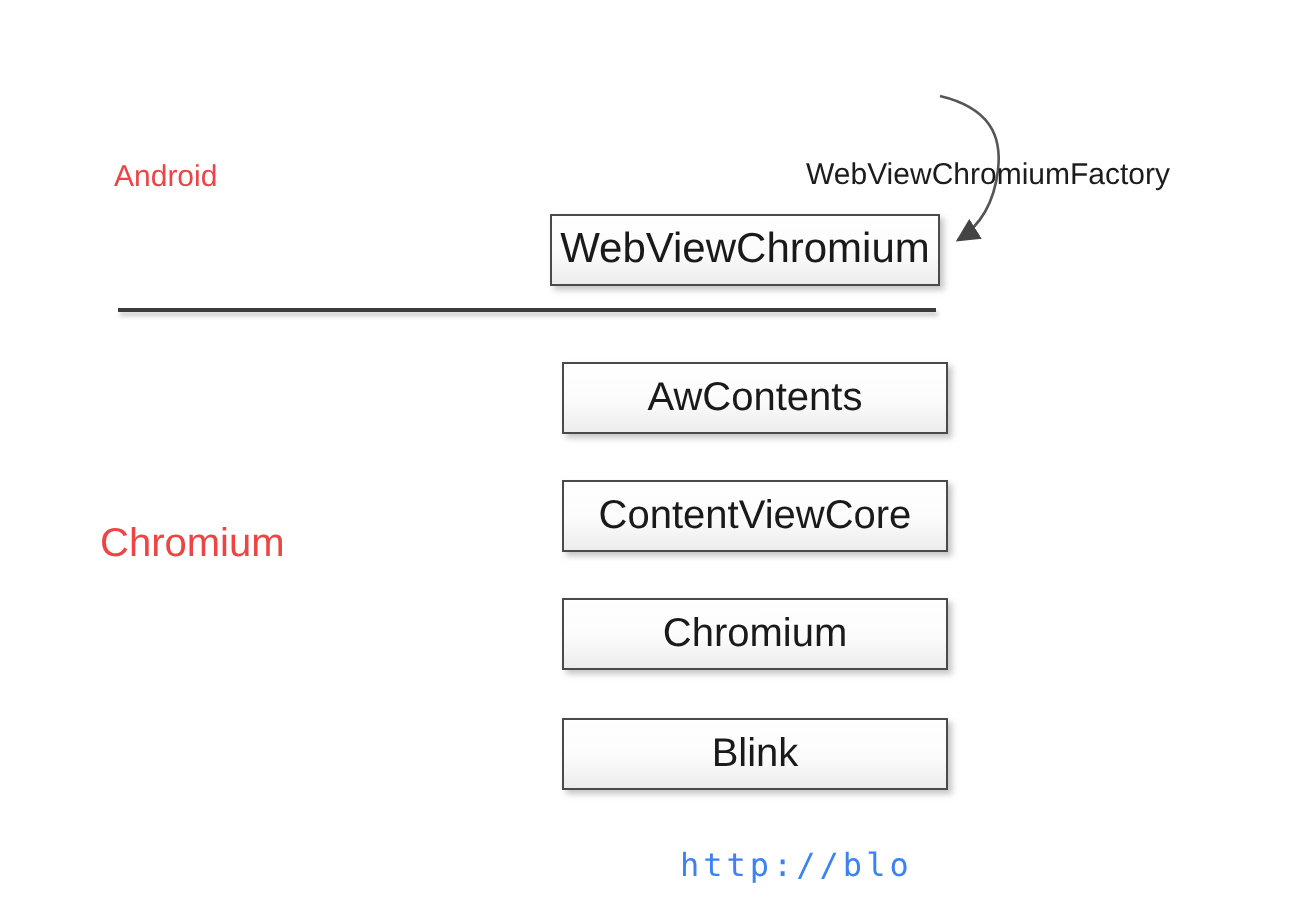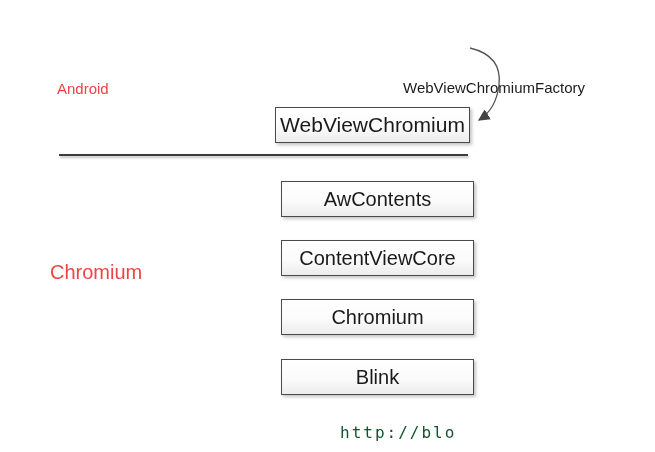--- a/index.html
+++ b/index.html
@@ -89,21 +89,21 @@
   }
 
   
   .wm-url {
     position: absolute;
     left: 340px;
     top: 423px;
     font-family: "DejaVu Sans Mono", monospace;
     font-size: 16px;
     letter-spacing: 2px;
-    color: #14532d;
+    color: #3b82f6;
     white-space: nowrap;
   }
   .wm-text {
     position: absolute;
     left: 441px;
     top: 420px;
     font-size: 19px;
     font-weight: bold;
     color: #cbcbcb;
     text-shadow: 1px 1px 0 #ffffff, -1px -1px 0 #f2f2f2;

